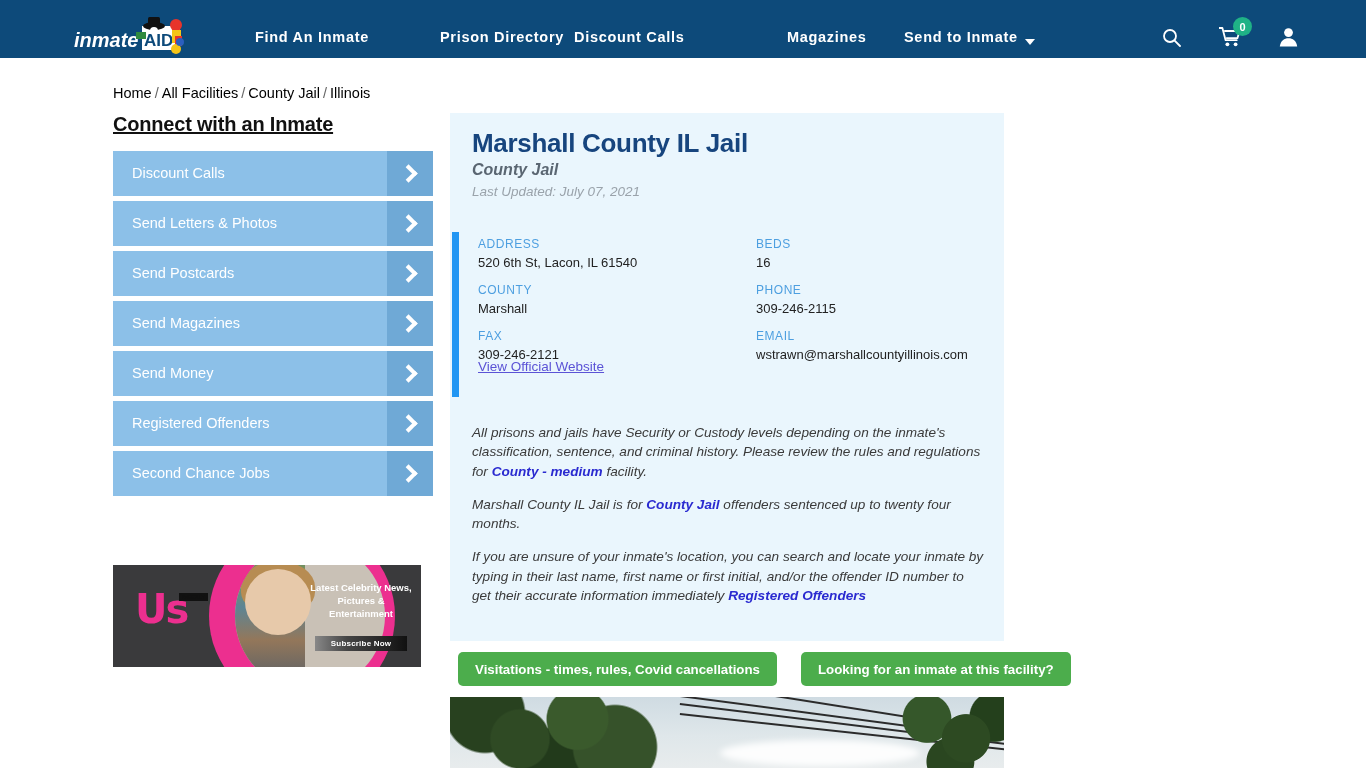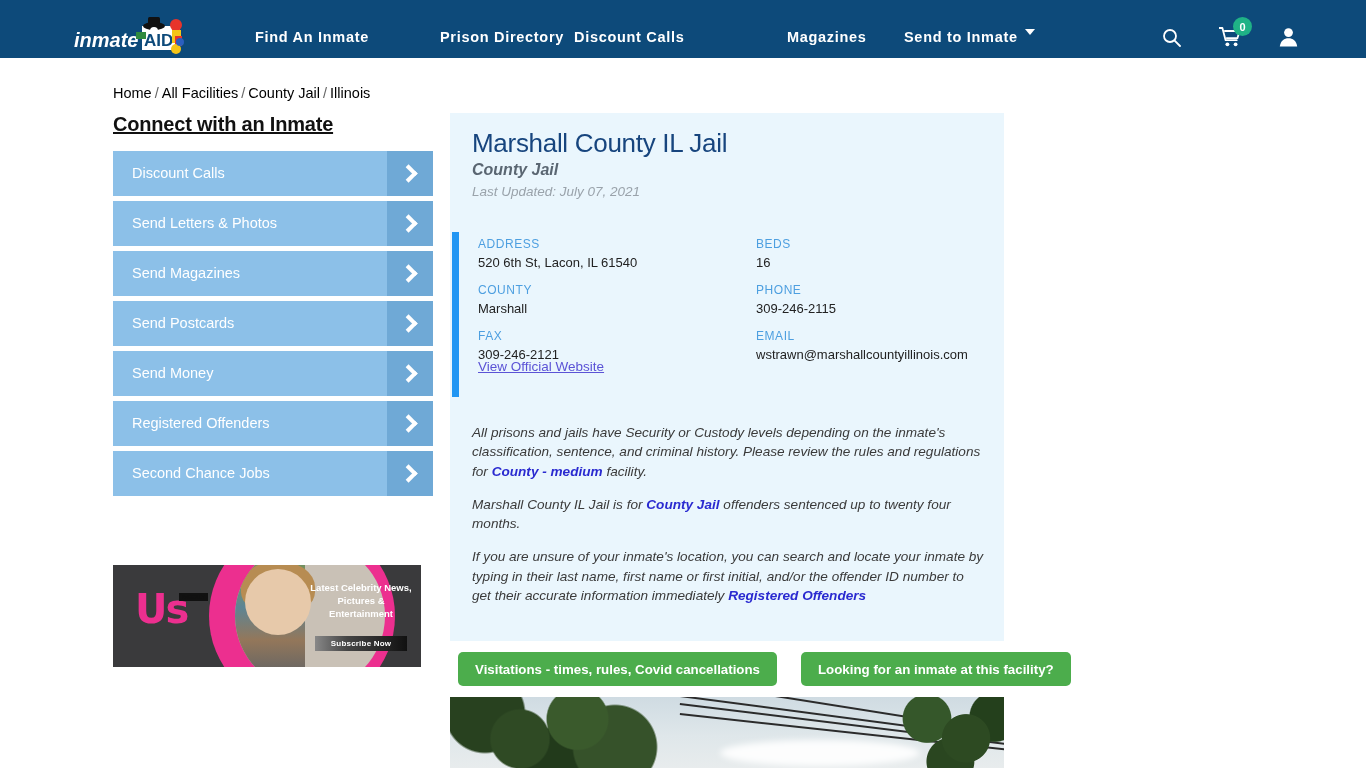--- a/index.html
+++ b/index.html
@@ -30,21 +30,21 @@
   }
   .nav-link {
     color: #ffffff;
     font-size: 14.5px;
     font-weight: bold;
     letter-spacing: 0.7px;
     text-decoration: none;
     white-space: nowrap;
     cursor: pointer;
   }
-  .nav-item { display: flex; align-items: flex-start; }
+  .nav-item { display: flex; align-items: flex-end; }
   .caret {
     display: inline-block;
     margin-left: 7px;
     width: 0; height: 0;
     border-left: 5px solid transparent;
     border-right: 5px solid transparent;
     border-top: 6px solid #ffffff;
   }
   .nav-icons {
     position: absolute; right: 68px; top: 0;
@@ -167,21 +167,21 @@
   }
 
   
   .card {
     position: absolute; left: 450px; top: 113px;
     width: 554px; height: 528px;
     background: #eaf6fd;
   }
   .facility-name {
     position: absolute; left: 22px; top: 15px;
-    font-size: 26px; font-weight: normal; color: #17457e;
+    font-size: 26px; font-weight: bold; color: #17457e;
     margin: 0; letter-spacing: -0.3px;
   }
   .facility-type {
     position: absolute; left: 22px; top: 48px;
     font-size: 16px; font-style: italic; font-weight: bold; color: #5a6672;
   }
   .facility-updated {
     position: absolute; left: 22px; top: 71px;
     font-size: 13.5px; font-style: italic; color: #9aa3ab;
   }
@@ -364,27 +364,27 @@
         <span class="chev"></span>
       </span>
   </a>
   <a class="side-btn" href="#">
     <span class="lbl">Send Letters &amp; Photos</span>
     <span class="arrow-box">
         <span class="chev"></span>
       </span>
   </a>
   <a class="side-btn" href="#">
+    <span class="lbl">Send Postcards</span>
+    <span class="arrow-box">
+        <span class="chev"></span>
+      </span>
+  </a>
+  <a class="side-btn" href="#">
     <span class="lbl">Send Magazines</span>
-    <span class="arrow-box">
-        <span class="chev"></span>
-      </span>
-  </a>
-  <a class="side-btn" href="#">
-    <span class="lbl">Send Postcards</span>
     <span class="arrow-box">
         <span class="chev"></span>
       </span>
   </a>
   <a class="side-btn" href="#">
     <span class="lbl">Send Money</span>
     <span class="arrow-box">
         <span class="chev"></span>
       </span>
   </a>

